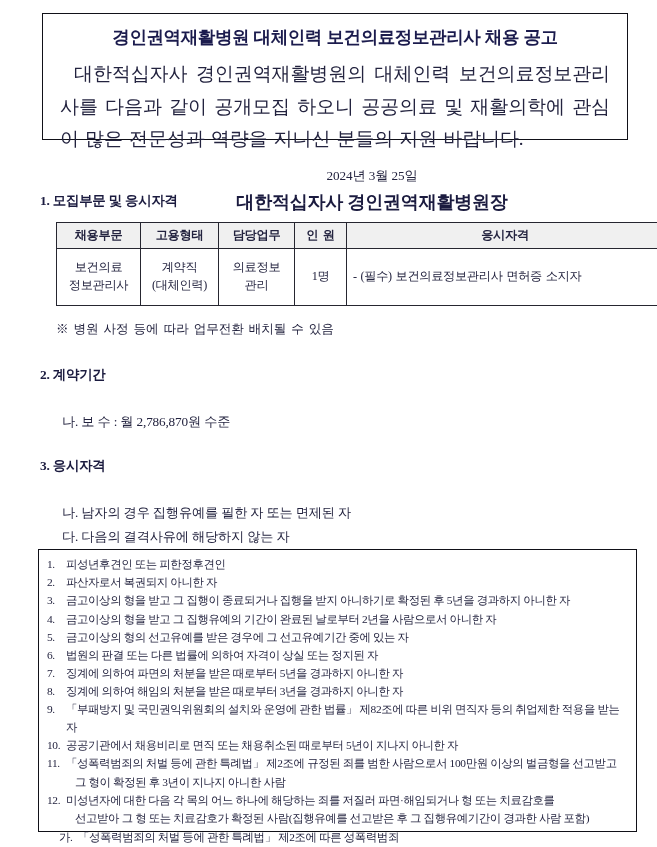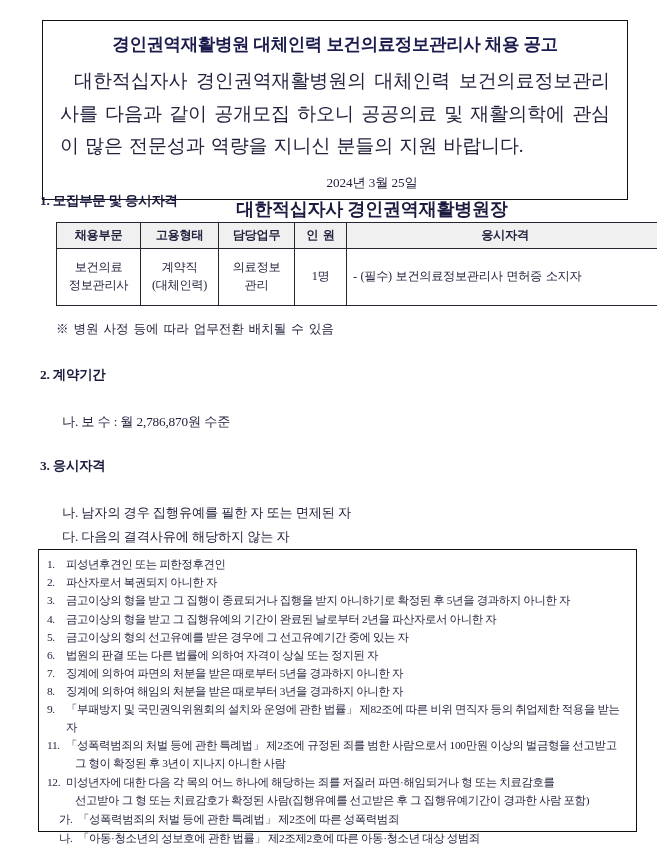--- a/index.html
+++ b/index.html
@@ -21,23 +21,23 @@
     position: relative;
     width: 657px;
     height: 847px;
     box-sizing: border-box;
   }
 
   
   .notice-box {
     position: absolute;
     left: 42px;
-    top: 20px;
+    top: 13px;
     width: 586px;
-    height: 180px;
+    height: 127px;
     border: 1.5px solid #111118;
     box-sizing: border-box;
     padding: 11px 17px 0 17px;
   }
 
   .notice-title {
     text-align: center;
     font-family: "Liberation Sans", "DejaVu Sans", sans-serif;
     font-weight: bold;
     font-size: 17.5px;
@@ -257,41 +257,45 @@
         <div class="dq-item">
           <span class="dq-num">2.</span>
           <span class="dq-text">파산자로서 복권되지 아니한 자</span>
         </div>
         <div class="dq-item">
           <span class="dq-num">3.</span>
           <span class="dq-text">금고이상의 형을 받고 그 집행이 종료되거나 집행을 받지 아니하기로 확정된 후 5년을 경과하지 아니한 자</span>
         </div>
         <div class="dq-item">
           <span class="dq-num">4.</span>
-          <span class="dq-text">금고이상의 형을 받고 그 집행유예의 기간이 완료된 날로부터 2년을 파산자로서 아니한 자</span>
+          <span class="dq-text">금고이상의 형을 받고 그 집행유예의 기간이 완료된 날로부터 2년을 사람으로서 아니한 자</span>
         </div>
         <div class="dq-item">
           <span class="dq-num">5.</span>
           <span class="dq-text">금고이상의 형의 선고유예를 받은 경우에 그 선고유예기간 중에 있는 자</span>
         </div>
         <div class="dq-item">
           <span class="dq-num">6.</span>
           <span class="dq-text">법원의 판결 또는 다른 법률에 의하여 자격이 상실 또는 정지된 자</span>
         </div>
         <div class="dq-item">
           <span class="dq-num">7.</span>
           <span class="dq-text">징계에 의하여 파면의 처분을 받은 때로부터 5년을 경과하지 아니한 자</span>
         </div>
         <div class="dq-item">
           <span class="dq-num">8.</span>
           <span class="dq-text">징계에 의하여 해임의 처분을 받은 때로부터 3년을 경과하지 아니한 자</span>
         </div>
         <div class="dq-item">
           <span class="dq-num">9.</span>
           <span class="dq-text">「부패방지 및 국민권익위원회의 설치와 운영에 관한 법률」 제82조에 따른 비위 면직자 등의 취업제한 적용을 받는 자</span>
+        </div>
+        <div class="dq-item">
+          <span class="dq-num">10.</span>
+          <span class="dq-text">공공기관에서 채용비리로 면직 또는 채용취소된 때로부터 5년이 지나지 아니한 자</span>
         </div>
         <div class="dq-item">
           <span class="dq-num">11.</span>
           <span class="dq-text">「성폭력범죄의 처벌 등에 관한 특례법」 제2조에 규정된 죄를 범한 사람으로서 100만원 이상의 벌금형을 선고받고</span>
         </div>
         <div class="dq-cont">그 형이 확정된 후 3년이 지나지 아니한 사람</div>
         <div class="dq-item">
           <span class="dq-num">12.</span>
           <span class="dq-text">미성년자에 대한 다음 각 목의 어느 하나에 해당하는 죄를 저질러 파면·해임되거나 형 또는 치료감호를</span>
         </div>

